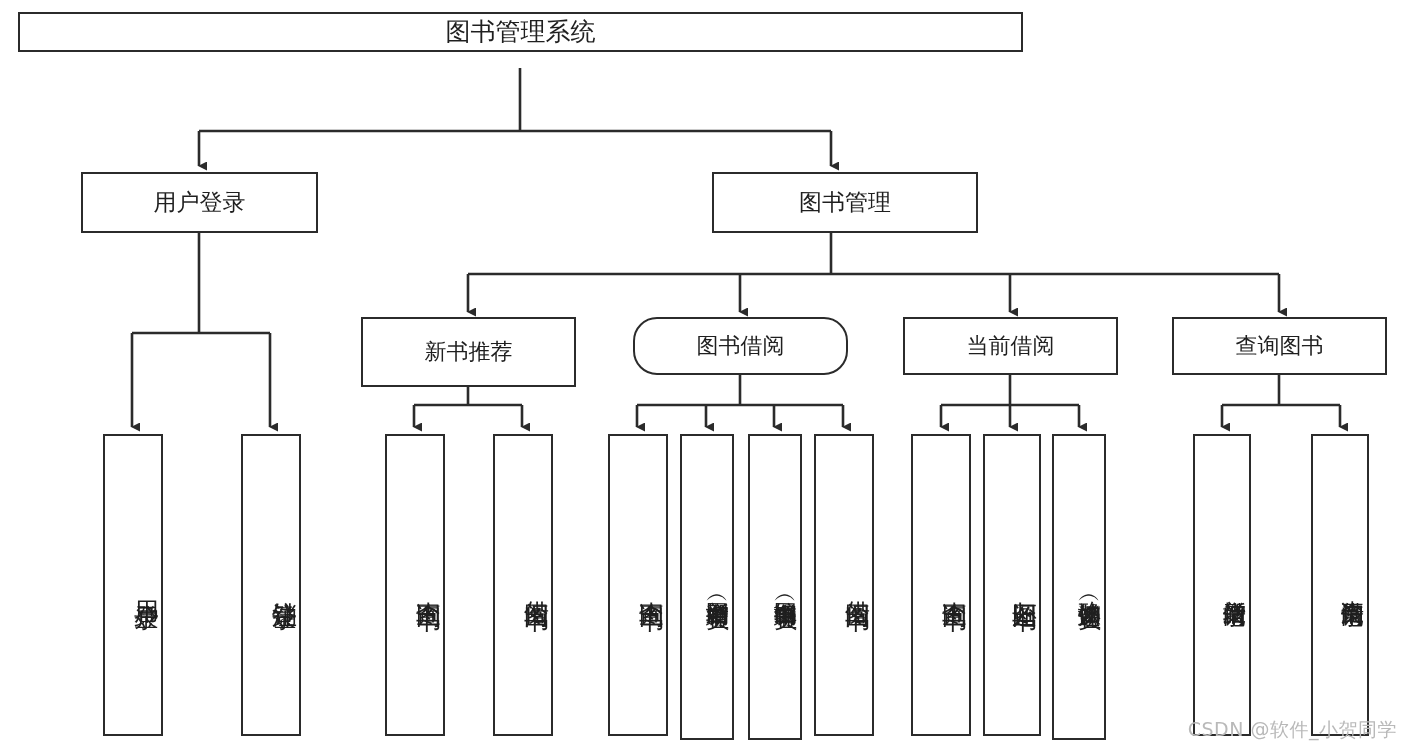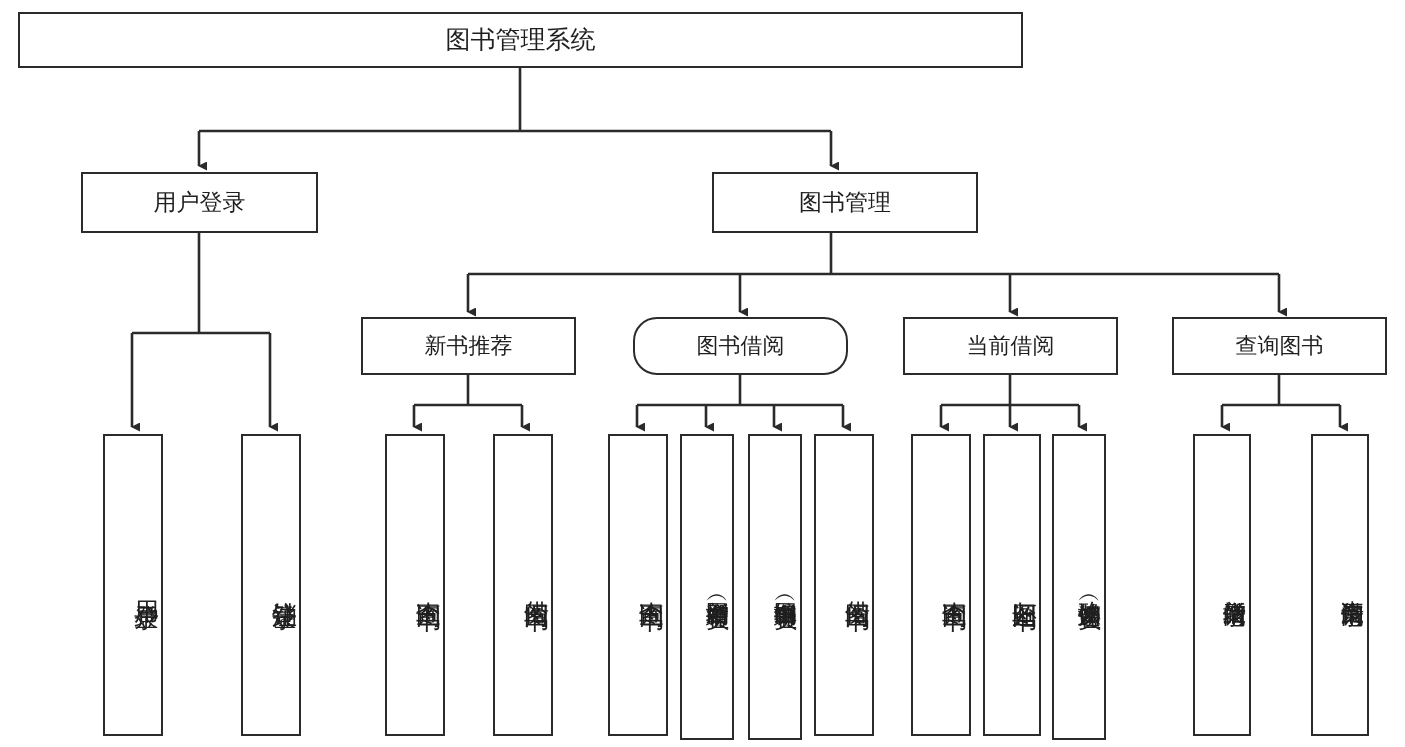--- a/index.html
+++ b/index.html
@@ -108,26 +108,26 @@
       <path d="M1010,405 L1010,427" marker-end="url(#arr)"></path>
       <path d="M1079,405 L1079,427" marker-end="url(#arr)"></path>
 
       <path d="M1279,375 L1279,405"></path>
       <path d="M1222,405 L1340,405"></path>
       <path d="M1222,405 L1222,427" marker-end="url(#arr)"></path>
       <path d="M1340,405 L1340,427" marker-end="url(#arr)"></path>
     </g>
   </svg>
 
-  <div class="node root" style="left:18px;top:12px;width:1005px;height:56px;">图书管理系统</div>
+  <div class="node root" style="left:18px;top:12px;width:1005px;height:40px;">图书管理系统</div>
 
   <div class="node lvl1" style="left:81px;top:172px;width:237px;height:61px;">用户登录</div>
   <div class="node lvl1" style="left:712px;top:172px;width:266px;height:61px;">图书管理</div>
 
-  <div class="node lvl2" style="left:361px;top:317px;width:215px;height:58px;">新书推荐</div>
+  <div class="node lvl2" style="left:361px;top:317px;width:215px;height:70px;">新书推荐</div>
   <div class="node lvl2" style="left:633px;top:317px;width:215px;height:58px;border-radius:24px;">图书借阅</div>
   <div class="node lvl2" style="left:903px;top:317px;width:215px;height:58px;font-family:Liberation Serif, serif;">当前借阅</div>
   <div class="node lvl2" style="left:1172px;top:317px;width:215px;height:58px;">查询图书</div>
 
   <div class="node leaf" style="left:103px;top:434px;width:60px;height:302px;">用户登录</div>
   <div class="node leaf" style="left:241px;top:434px;width:60px;height:302px;">注销登录</div>
 
   <div class="node leaf" style="left:385px;top:434px;width:60px;height:302px;">查询图书</div>
   <div class="node leaf" style="left:493px;top:434px;width:60px;height:302px;">借阅图书</div>
 
@@ -136,14 +136,15 @@
   <div class="node leaf narrow" style="left:748px;top:434px;width:54px;height:306px;">编辑图书（管理员）</div>
   <div class="node leaf" style="left:814px;top:434px;width:60px;height:302px;">借阅图书</div>
 
   <div class="node leaf" style="left:911px;top:434px;width:60px;height:302px;">查询图书</div>
   <div class="node leaf" style="left:983px;top:434px;width:58px;height:302px;">归还图书</div>
   <div class="node leaf narrow" style="left:1052px;top:434px;width:54px;height:306px;">确认归还（管理员）</div>
 
   <div class="node leaf narrow" style="left:1193px;top:434px;width:58px;height:302px;">新增借阅记录</div>
   <div class="node leaf narrow" style="left:1311px;top:434px;width:58px;height:302px;">查询借阅记录</div>
 
+  <div class="watermark">CSDN @软件_小贺同学</div>
 
 </div>
 
 </body></html>

